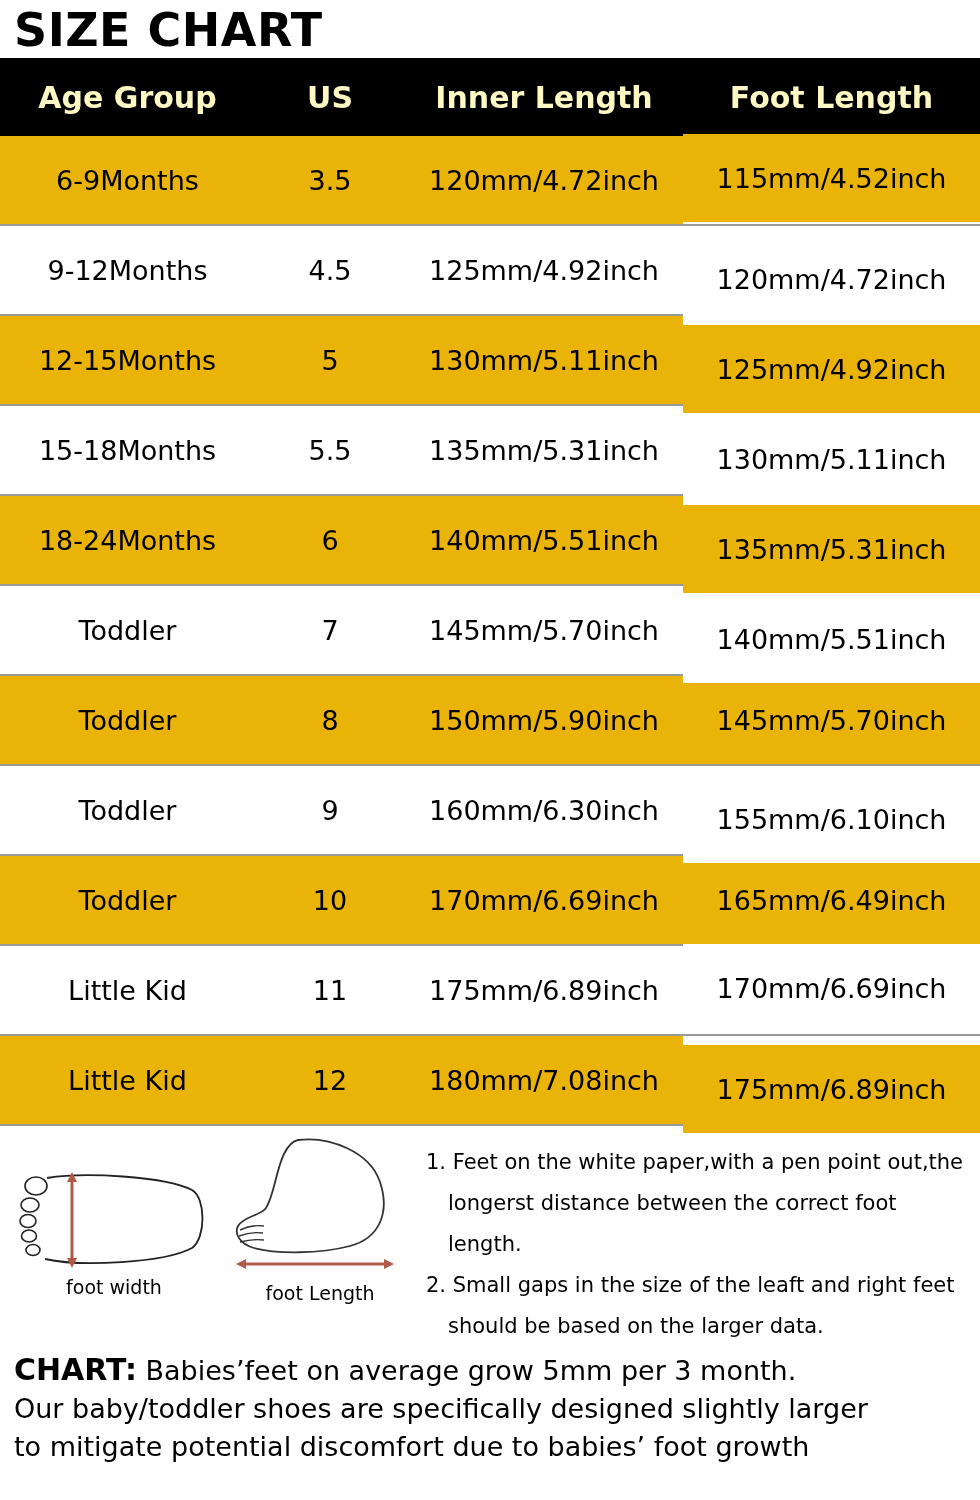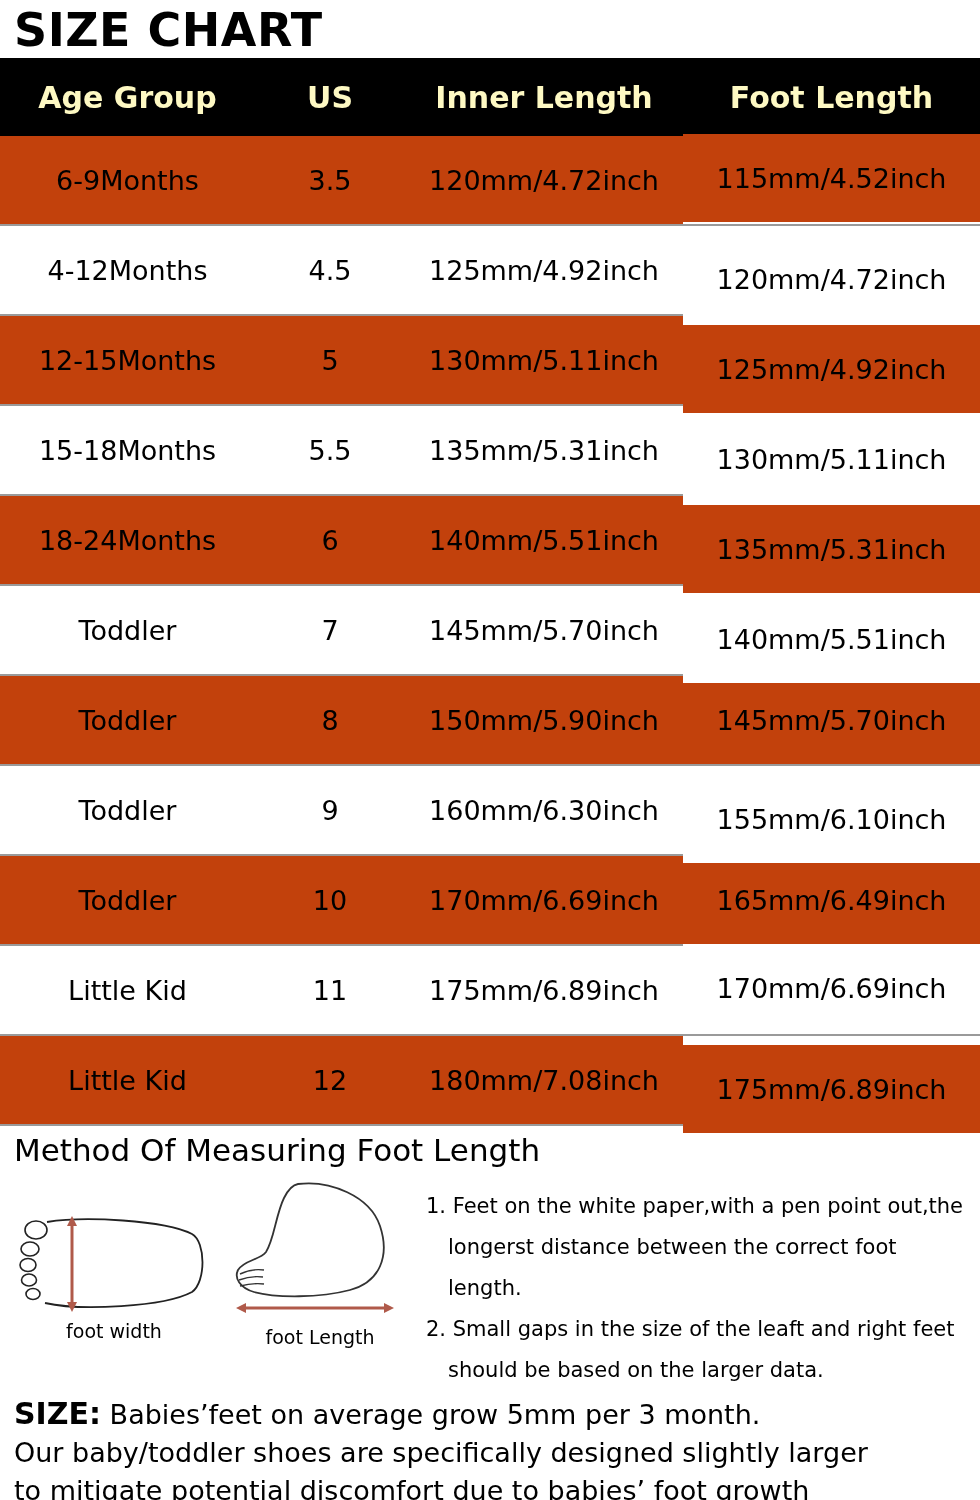--- a/index.html
+++ b/index.html
@@ -49,21 +49,21 @@
     height: 78px;
     padding: 0;
   }
   .size-table tbody td {
     font-size: 27px;
     height: 88px;
     padding: 0;
     border-bottom: 2px solid #9a9a9a;
   }
   tr.row-shade td {
-    background: #c2410c;
+    background: #eab308;
   }
   tr.row-plain td {
     background: #ffffff;
   }
   .col-age   { width: 255px; }
   .col-us    { width: 150px; }
   .col-inner { width: 278px; }
   .col-foot  { width: 297px; }
 
   
@@ -135,21 +135,21 @@
       </tr>
     </thead>
     <tbody>
       <tr class="row-shade">
         <td>6-9Months</td>
         <td>3.5</td>
         <td>120mm/4.72inch</td>
         <td class="nudge-up">115mm/4.52inch</td>
       </tr>
       <tr class="row-plain">
-        <td>4-12Months</td>
+        <td>9-12Months</td>
         <td>4.5</td>
         <td>125mm/4.92inch</td>
         <td class="nudge-down">120mm/4.72inch</td>
       </tr>
       <tr class="row-shade">
         <td>12-15Months</td>
         <td>5</td>
         <td>130mm/5.11inch</td>
         <td class="nudge-down">125mm/4.92inch</td>
       </tr>
@@ -197,21 +197,20 @@
       </tr>
       <tr class="row-shade">
         <td>Little Kid</td>
         <td>12</td>
         <td>180mm/7.08inch</td>
         <td class="nudge-down">175mm/6.89inch</td>
       </tr>
     </tbody>
   </table>
 
-  <div class="method-title">Method Of Measuring Foot Length</div>
 
   <div class="method-wrap">
 
     <div class="fig-width">
       <svg width="200" height="110" viewBox="0 0 200 110">
 
         <ellipse cx="22" cy="22" rx="11" ry="9" fill="none" stroke="#222" stroke-width="1.6"></ellipse>
         <ellipse cx="16" cy="41" rx="9" ry="7" fill="none" stroke="#222" stroke-width="1.6"></ellipse>
         <ellipse cx="14" cy="57" rx="8" ry="6.5" fill="none" stroke="#222" stroke-width="1.6"></ellipse>
         <ellipse cx="15" cy="72" rx="7.5" ry="6" fill="none" stroke="#222" stroke-width="1.6"></ellipse>
@@ -247,20 +246,20 @@
       <p>1. Feet on the white paper,with a pen point out,the</p>
       <p class="indent">longerst distance between the correct foot length.</p>
       <p>2. Small gaps in the size of the leaft and right feet</p>
       <p class="indent">should be based on the larger data.</p>
     </div>
 
   </div>
 
   <div class="tips">
     <div>
-      <span class="tips-label">SIZE:</span>
+      <span class="tips-label">CHART:</span>
       <span>Babies’feet on average grow 5mm per 3 month.</span>
     </div>
     <div>Our baby/toddler shoes are specifically designed slightly larger</div>
     <div>to mitigate potential discomfort due to babies’ foot growth</div>
   </div>
 
 </div>
 
 </body></html>

